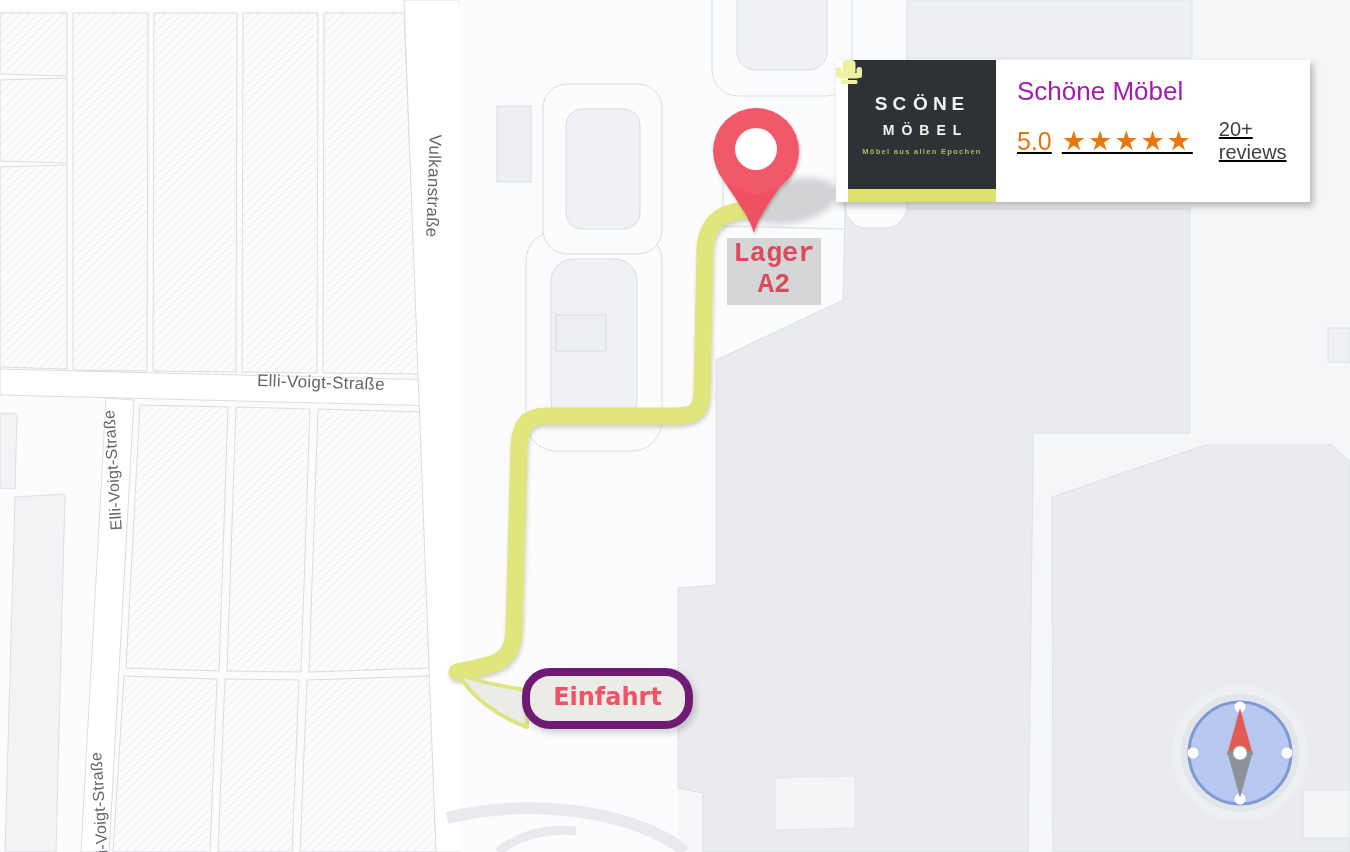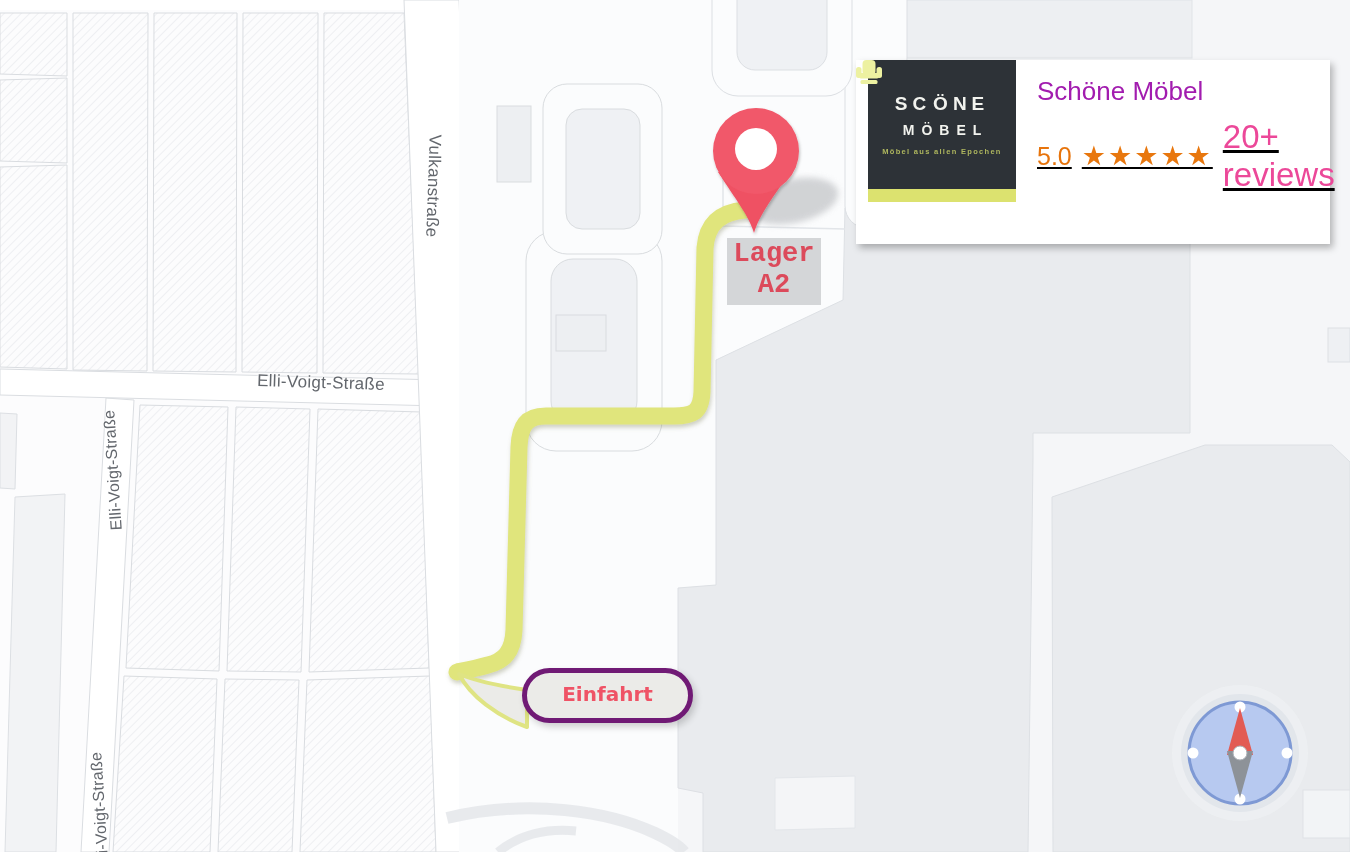--- a/index.html
+++ b/index.html
@@ -15,43 +15,43 @@
   .street-label.v2{left:113px;top:470px;font-size:16px;transform:translate(-50%,-50%) rotate(-93.5deg);}
   .street-label.v3{left:100px;top:812px;font-size:16px;transform:translate(-50%,-50%) rotate(-93.5deg);}
 
   
   .lager-box{position:absolute;left:727px;top:238px;width:94px;padding:1px 0 4px;
     background:rgba(203,205,208,.82);text-align:center;color:#dc4a5b;
     font-family:Liberation Mono, monospace;font-weight:bold;font-size:27px;line-height:31px;}
 
   
   .callout{position:absolute;left:522px;top:668px;width:171px;box-sizing:border-box;
-    background:#ebebe8;border:5px solid #701a75;border-radius:28px;
+    background:#ebebe8;border:8px solid #701a75;border-radius:28px;
     box-shadow:3px 4px 7px rgba(0,0,0,.18);
     text-align:center;color:#ef5366;font-family:"DejaVu Sans",sans-serif;
-    font-weight:bold;font-size:20px;line-height:35px;padding:4px 0 6px;}
-
-  
-  .card{position:absolute;left:856px;top:60px;width:462px;height:184px;background:#fff;
+    font-weight:bold;font-size:24px;line-height:35px;padding:4px 0 6px;}
+
+  
+  .card{position:absolute;left:836px;top:60px;width:462px;height:142px;background:#fff;
     box-shadow:3px 4px 7px rgba(0,0,0,.28);display:flex;padding-left:12px;}
   .logo{width:148px;height:142px;background:#2d3237;display:flex;flex-direction:column;
     align-items:center;box-sizing:border-box;flex:none;}
   .logo-main{flex:1;display:flex;flex-direction:column;align-items:center;justify-content:center;width:100%;}
   .logo-line1{display:flex;align-items:center;justify-content:center;}
   .logo-line1 span{color:#f2f3ee;font-size:19px;letter-spacing:5px;font-weight:bold;}
   .logo-line1 span.p1{margin-right:2px;}
   .logo-line2{color:#f2f3ee;font-size:14px;letter-spacing:7px;font-weight:bold;margin-top:7px;text-indent:7px;}
   .logo-tagline{color:#aeb65e;font-size:7.5px;letter-spacing:1.3px;font-weight:bold;margin-top:9px;}
   .logo-bar{height:13px;width:100%;background:#dce26f;flex:none;}
   .card-body{padding:16px 0 0 21px;}
   .card-title{font-size:26px;color:#a21caf;}
   .rating-row{margin-top:11px;display:flex;align-items:center;text-decoration:underline;}
   .rating-value{color:#e7740c;font-size:25px;}
   .rating-stars{color:#e8770e;font-size:27px;letter-spacing:2px;margin-left:10px;line-height:1;}
-  .rating-reviews{color:#ec4899;font-size:33px;margin-left:10px;}
+  .rating-reviews{color:#404040;font-size:20px;margin-left:26px;}
 </style>
 </head>
 <body>
 
 <div class="stage">
 
   <svg width="1350" height="852" viewBox="0 0 1350 852">
     <defs>
       <pattern id="hatch" width="6" height="6" patternUnits="userSpaceOnUse" patternTransform="rotate(45)">
         <rect width="6" height="6" fill="#fcfcfd"></rect>

